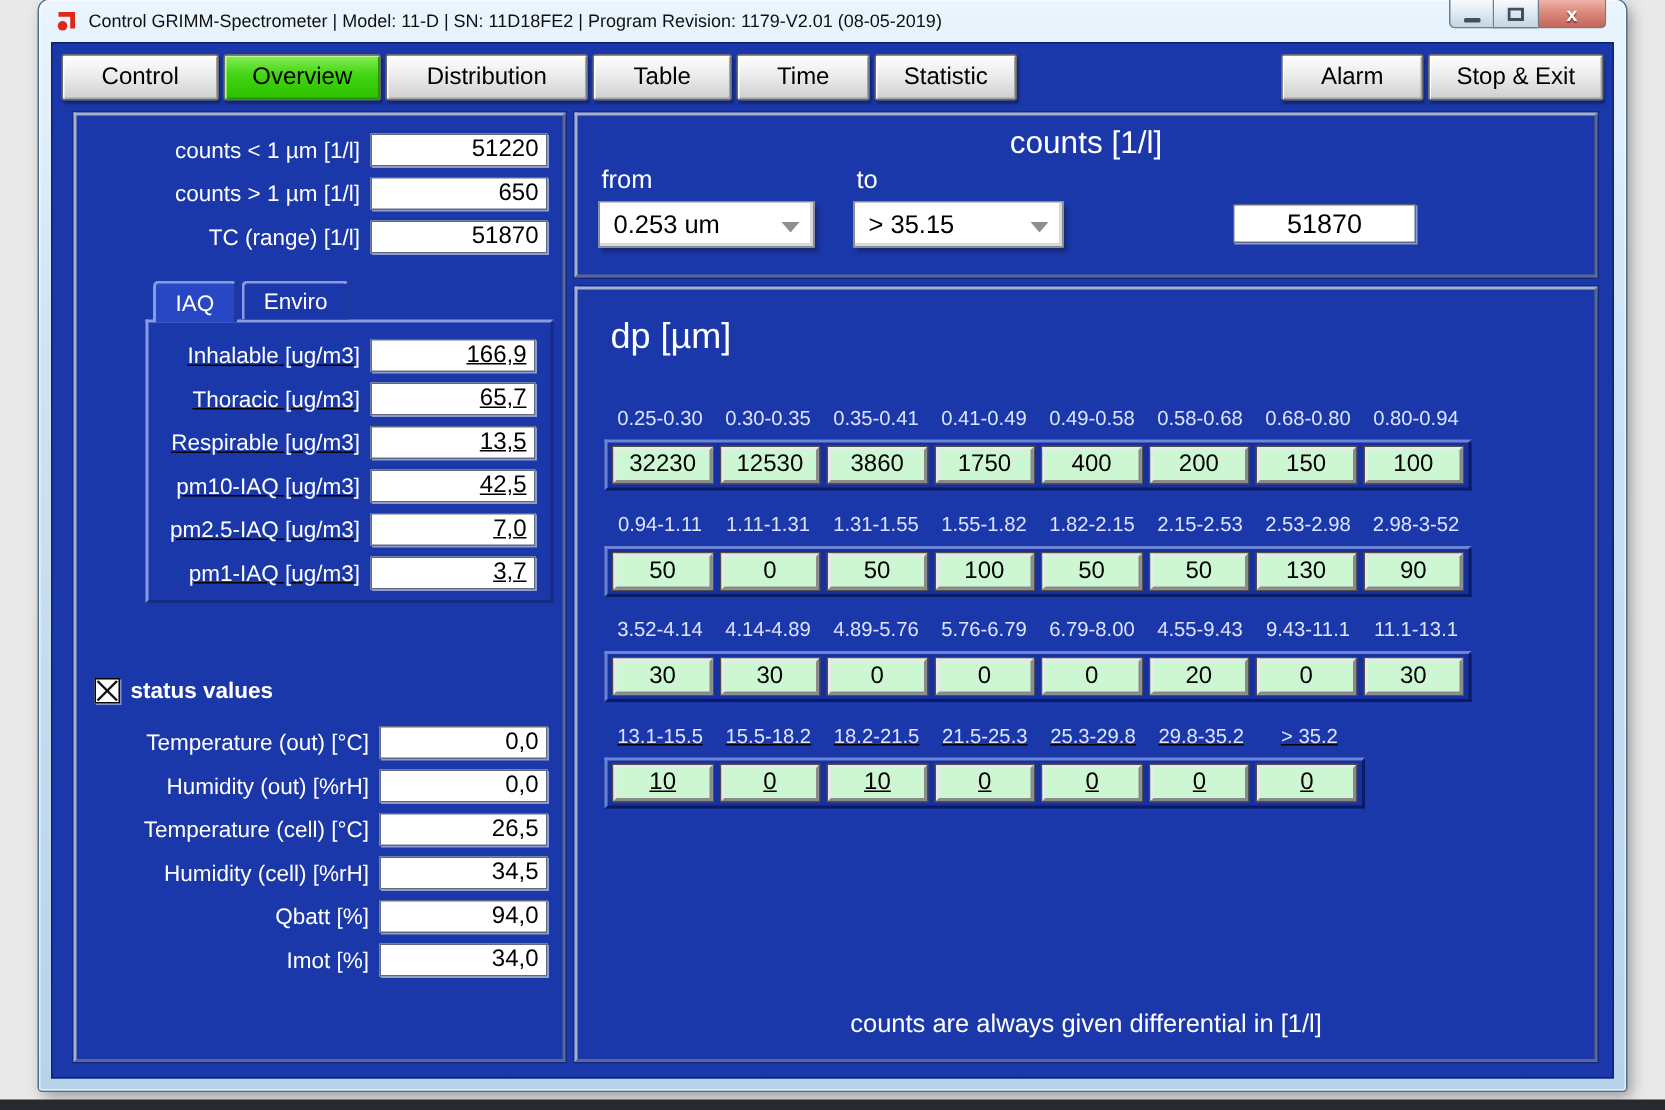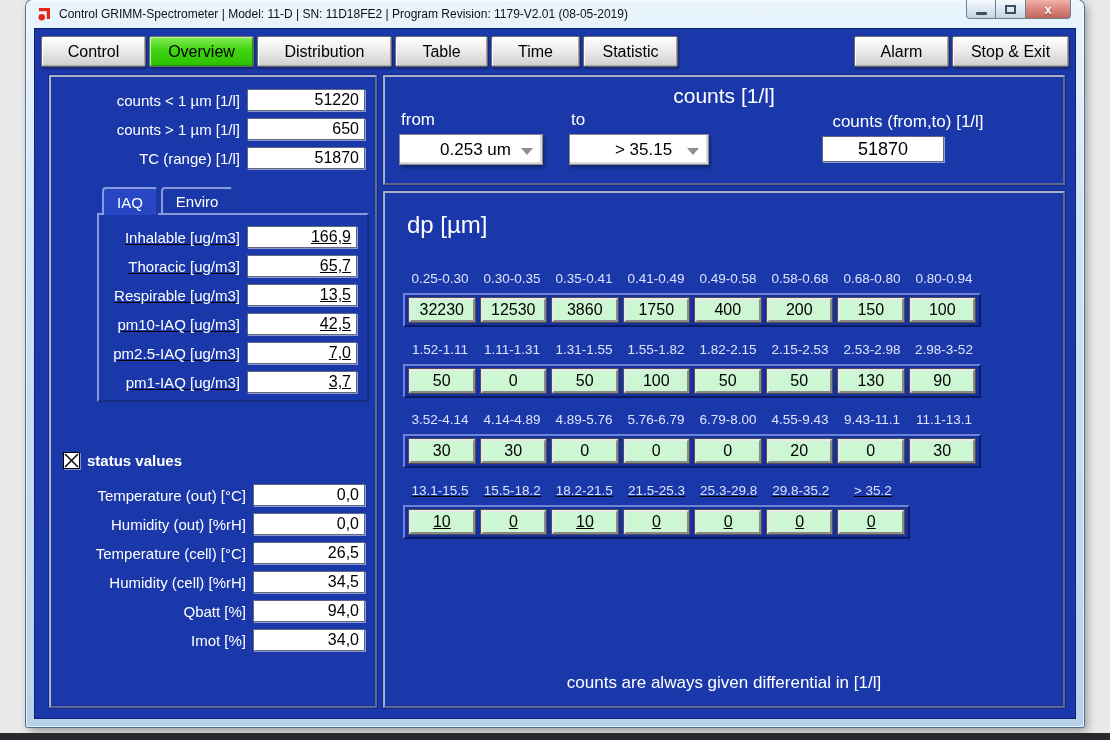--- a/index.html
+++ b/index.html
@@ -88,21 +88,21 @@
   .checkbox { width:17px; height:17px; background:#fff; border:1px solid #000; box-shadow:1px 1px 0 rgba(255,255,255,.45); display:block; }
   .status-label { color:#fff; font-size:15px; font-weight:bold; }
 
   
   .counts-title { text-align:center; color:#fff; font-size:21px; margin-top:7px; }
   .fromto-label { position:absolute; color:#fff; font-size:17px; top:33px; }
   .lbl-from { left:16px; } .lbl-to { left:186px; }
   .dd {
     position:absolute; top:57px; height:31px; background:#fff; cursor:pointer;
     border:1px solid #8a8a8a; box-shadow:2px 3px 3px rgba(0,0,0,.3), inset -2px -2px 0 #d9d9d9;
-    display:flex; align-items:center; padding-left:9px; font-size:17px; color:#000;justify-content:center;
+    display:flex; align-items:center; padding-left:9px; font-size:17px; color:#000;
   }
   .dd-from { left:14px; width:144px; } .dd-to { left:184px; width:140px; }
   .dd-arrow { position:absolute; right:9px; top:13px; width:0; height:0;
     border-left:6px solid transparent; border-right:6px solid transparent; border-top:7px solid #8f8f8f; }
   .result-label { position:absolute; right:30px; top:35px; width:250px; text-align:center; color:#fff; font-size:17px; }
   .result-field { position:absolute; right:119px; top:59px; width:122px; height:26px;
     background:#fff; border:1px solid #5f6a7e; box-shadow:1px 1px 0 rgba(255,255,255,.5);
     display:flex; align-items:center; justify-content:center; font-size:18px; color:#000; }
 
   
@@ -259,21 +259,20 @@
       <div class="fromto-label lbl-from">from</div>
       <div class="fromto-label lbl-to">to</div>
       <div class="dd dd-from">
         <span>0.253 um</span>
         <span class="dd-arrow"></span>
       </div>
       <div class="dd dd-to">
         <span>&gt; 35.15</span>
         <span class="dd-arrow"></span>
       </div>
-      <div class="result-label">counts (from,to) [1/l]</div>
       <div class="result-field">51870</div>
     </div>
 
     <div class="panel botright-panel">
       <div class="dp-title">dp [µm]</div>
 
       <div class="bin-row r1">
         <div class="bin-headers">
           <div class="bin-h">0.25-0.30</div>
           <div class="bin-h">0.30-0.35</div>
@@ -291,21 +290,21 @@
           <div class="bin-cell">1750</div>
           <div class="bin-cell">400</div>
           <div class="bin-cell">200</div>
           <div class="bin-cell">150</div>
           <div class="bin-cell">100</div>
         </div>
       </div>
 
       <div class="bin-row r2">
         <div class="bin-headers">
-          <div class="bin-h">1.52-1.11</div>
+          <div class="bin-h">0.94-1.11</div>
           <div class="bin-h">1.11-1.31</div>
           <div class="bin-h">1.31-1.55</div>
           <div class="bin-h">1.55-1.82</div>
           <div class="bin-h">1.82-2.15</div>
           <div class="bin-h">2.15-2.53</div>
           <div class="bin-h">2.53-2.98</div>
           <div class="bin-h">2.98-3-52</div>
         </div>
         <div class="bin-strip">
           <div class="bin-cell">50</div>

